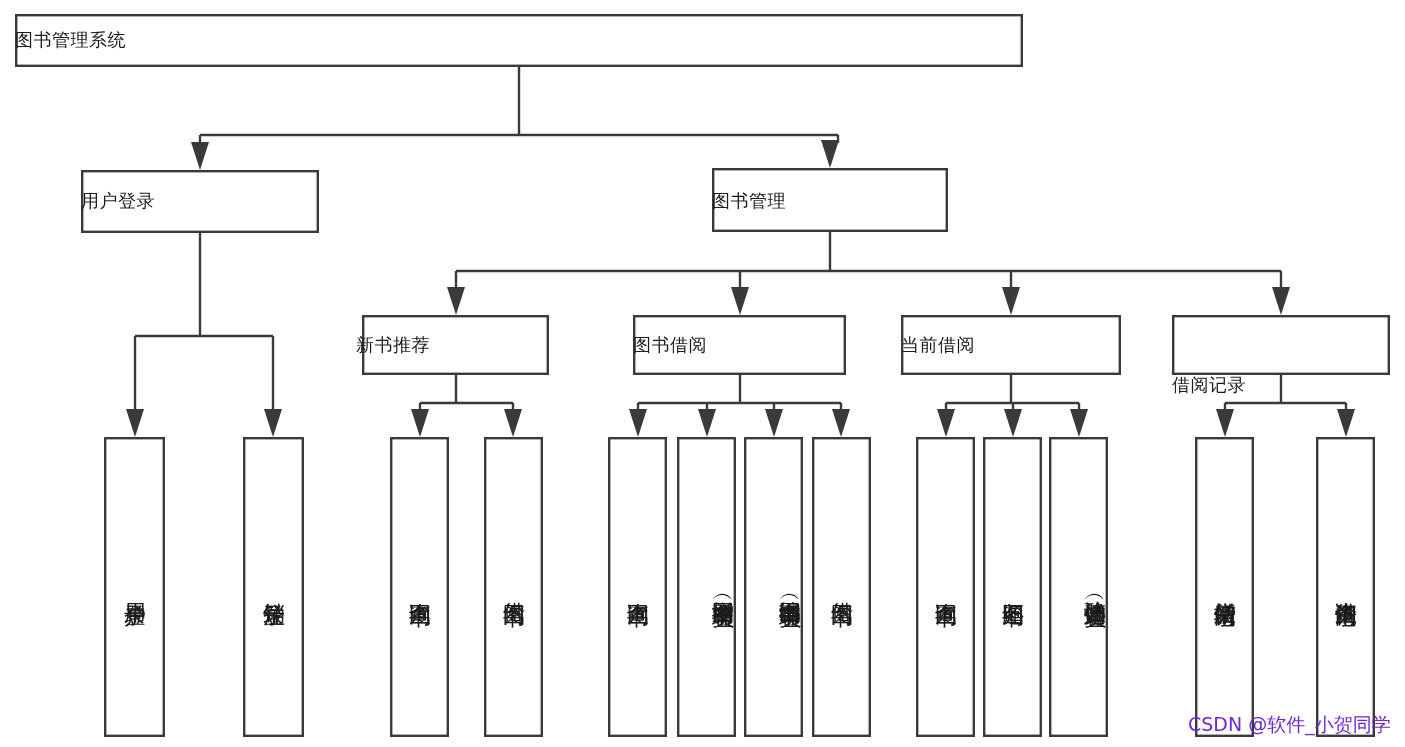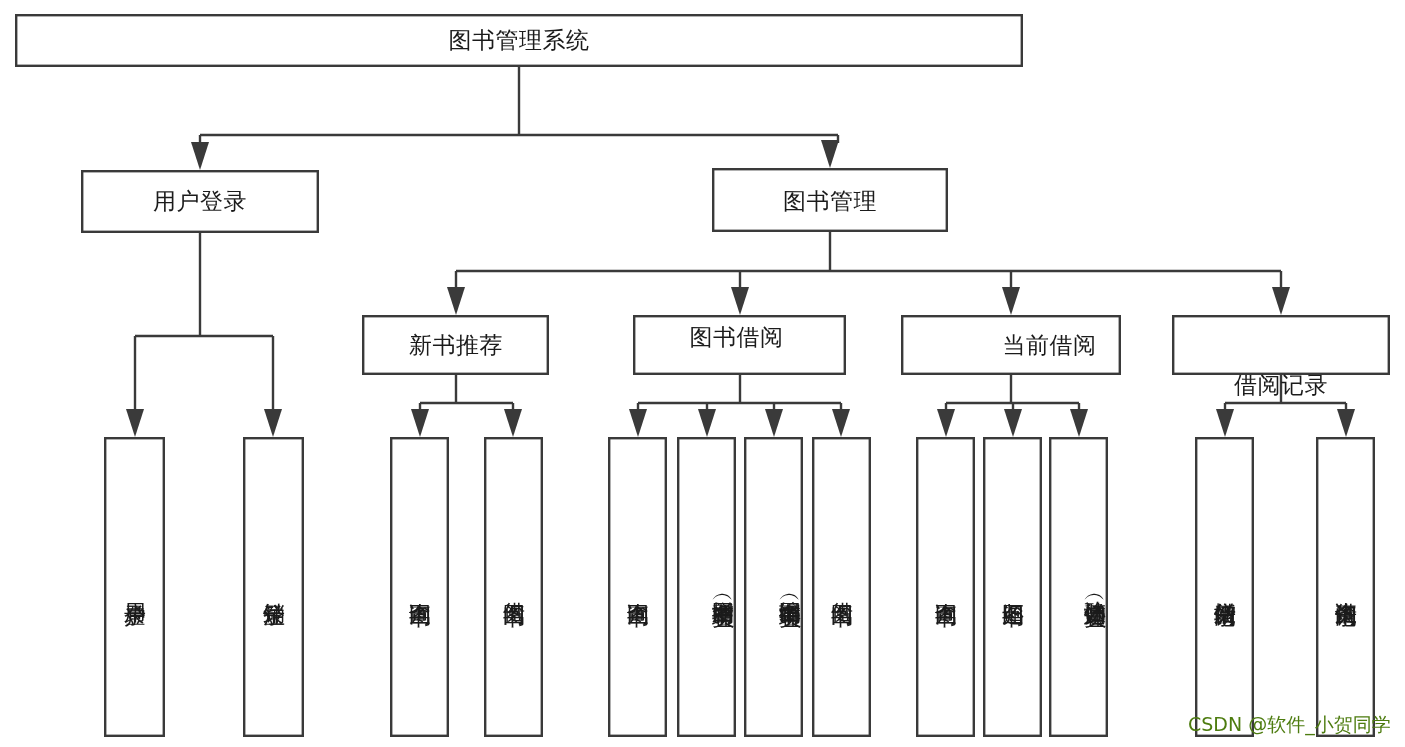--- a/index.html
+++ b/index.html
@@ -38,23 +38,23 @@
     stroke-linecap: butt;
   }
   .arrow-head {
     fill: #3a3a3a;
     stroke: none;
   }
   .node-label-h {
     position: absolute;
     display: flex;
     align-items: center;
-    justify-content: center;
+    justify-content: flex-start;
     color: #1b1b1b;
-    font-size: 23px;
+    font-size: 18px;
     line-height: 1.15;
     letter-spacing: 0.5px;
     white-space: nowrap;
     font-family: "DejaVu Sans", "Liberation Sans", sans-serif;
   }
   .node-label-v {
     position: absolute;
     display: flex;
     align-items: center;
     justify-content: center;
@@ -64,21 +64,21 @@
     letter-spacing: 1px;
     writing-mode: vertical-rl;
     text-orientation: upright;
     font-family: "DejaVu Sans", "Liberation Sans", sans-serif;
   }
   .watermark {
     position: absolute;
     left: 1188px;
     top: 712px;
     font-size: 19px;
-    color: #4d7c0f;
+    color: #6d28d9;
     white-space: nowrap;
     font-family: "DejaVu Sans", "Liberation Sans", sans-serif;
   }
 </style>
 </head>
 <body>
 
 <div id="diagram-root">
 
   <svg class="diagram-canvas" viewBox="0 0 1405 747">
@@ -187,29 +187,29 @@
   </div>
 
   <div class="node-label-h" style="left:81px; top:170px; width:238px; height:63px;">
     <span>用户登录</span>
   </div>
 
   <div class="node-label-h" style="left:712px; top:168px; width:236px; height:67px;">
     <span>图书管理</span>
   </div>
 
-  <div class="node-label-h" style="left:344px; top:315px; width:224px; height:60px;">
+  <div class="node-label-h" style="left:356px; top:315px; width:224px; height:60px;">
     <span>新书推荐</span>
   </div>
 
-  <div class="node-label-h" style="left:633px; top:307px; width:169px; height:60px;margin-left:19px;">
+  <div class="node-label-h" style="left:633px; top:315px; width:169px; height:60px;">
     <span>图书借阅</span>
   </div>
 
-  <div class="node-label-h" style="left:901px; top:315px; width:209px; height:60px;margin-left:44px;">
+  <div class="node-label-h" style="left:901px; top:315px; width:209px; height:60px;">
     <span>当前借阅</span>
   </div>
 
   <div class="node-label-h" style="left:1172px; top:315px; width:218px; height:60px;margin-top:40px;">
     <span>借阅记录</span>
   </div>
 
   <div class="node-label-v" style="left:104px; top:437px; width:61px; height:300px;">
     <span>用户登录</span>
   </div>

